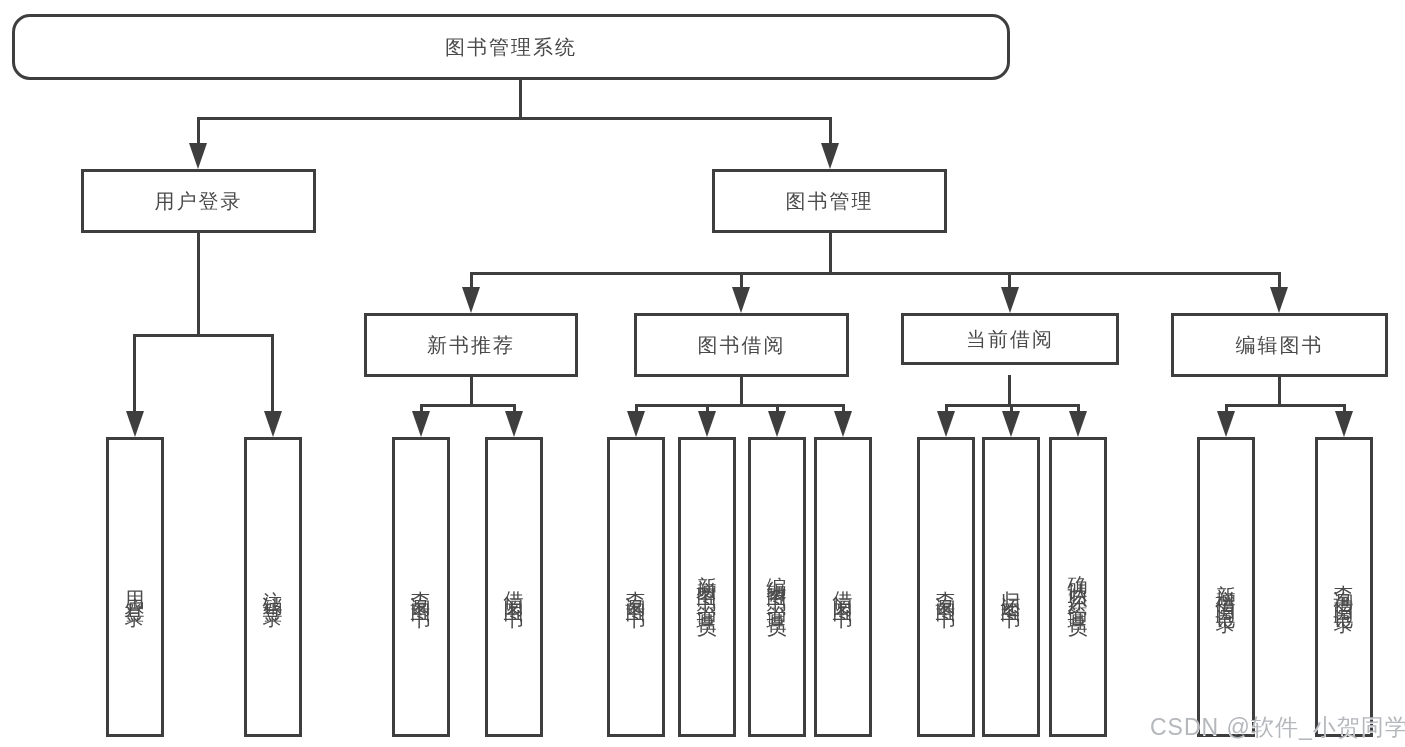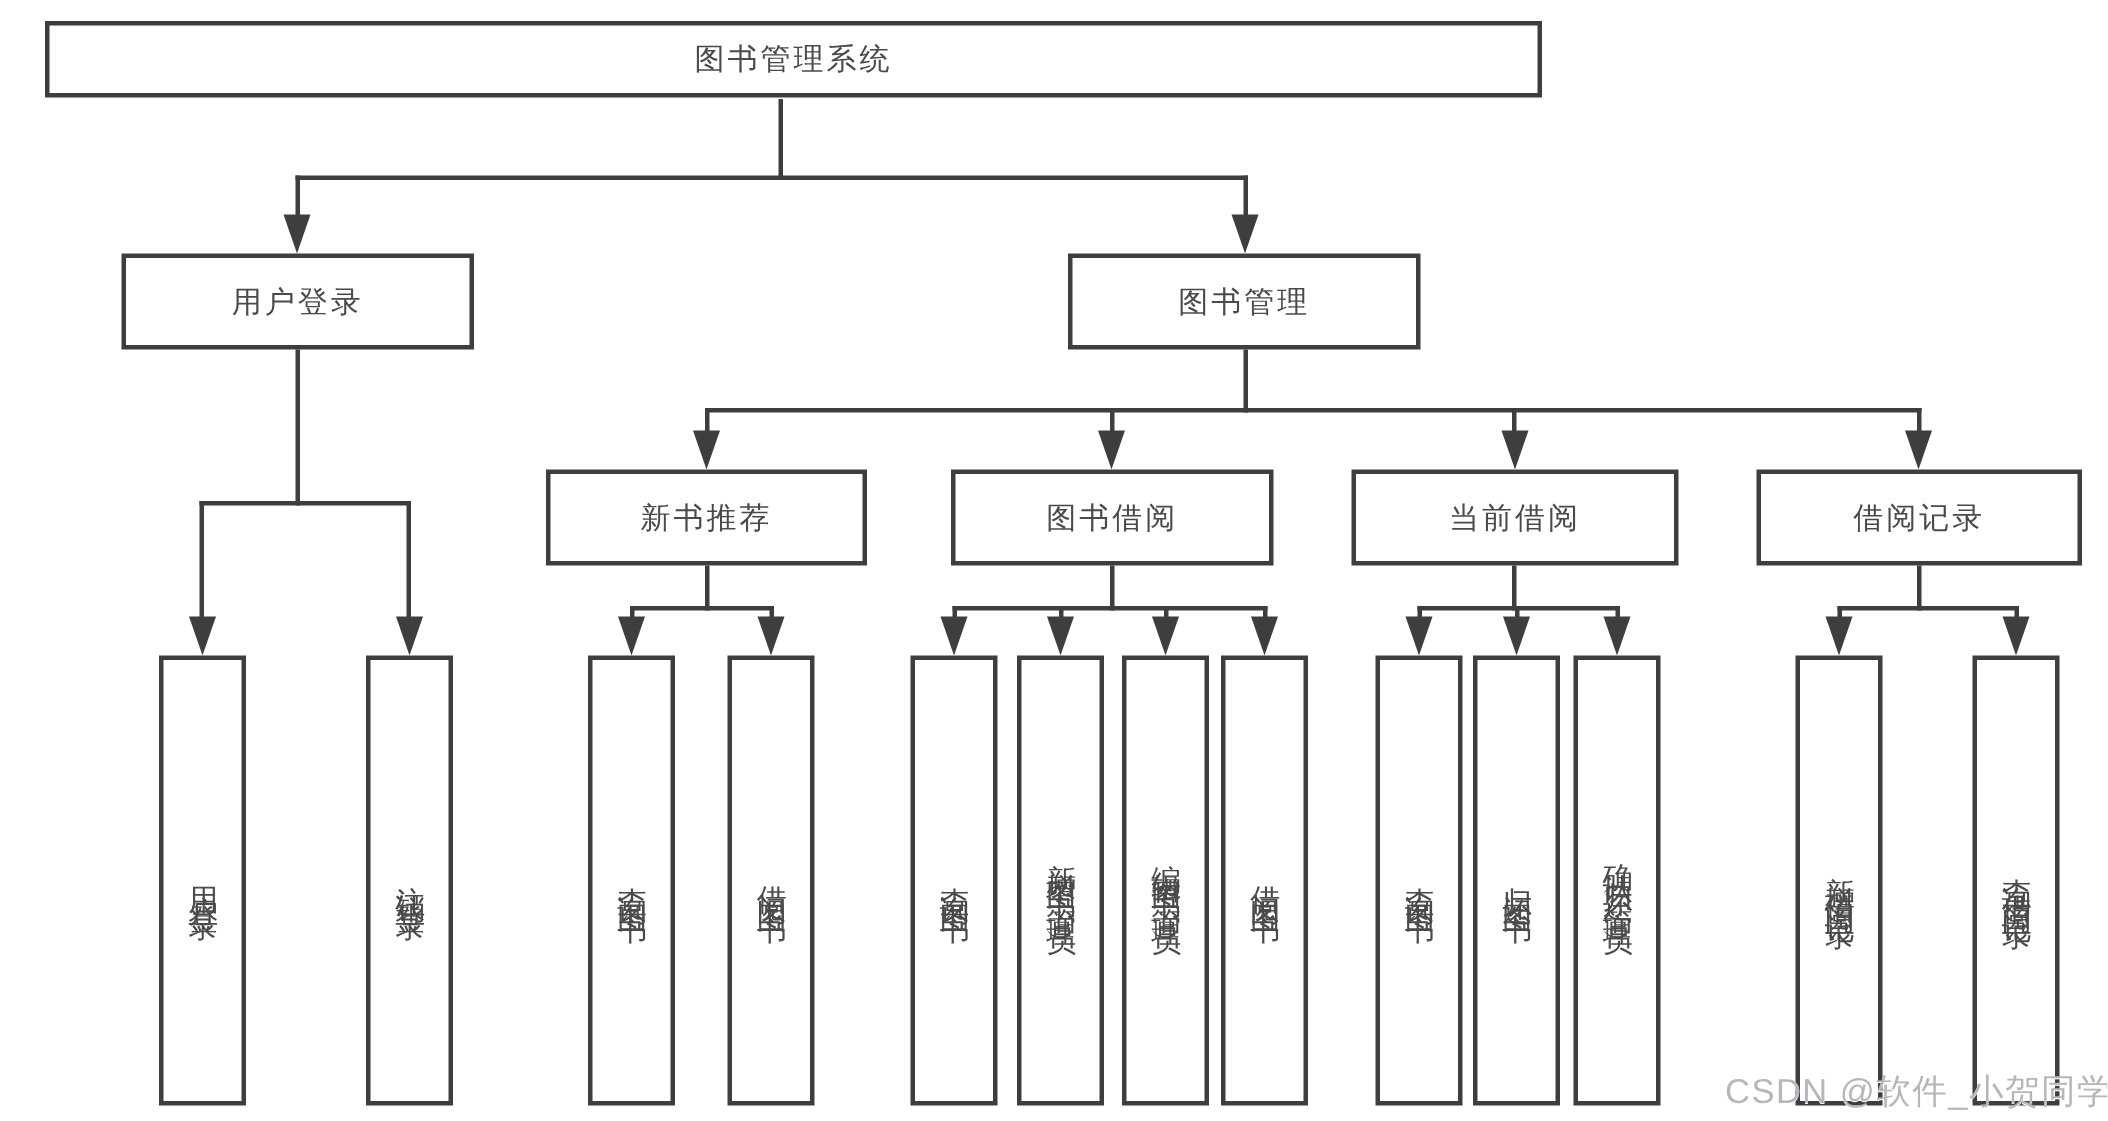--- a/index.html
+++ b/index.html
@@ -110,42 +110,42 @@
   <div class="vline" style="left:1077px;top:404px;height:26px;"></div>
   <div class="arrow" style="left:1069px;top:411px;"></div>
 
   <div class="vline" style="left:1278px;top:375px;height:32px;"></div>
   <div class="hline" style="left:1225px;top:404px;width:121px;"></div>
   <div class="vline" style="left:1225px;top:404px;height:26px;"></div>
   <div class="arrow" style="left:1217px;top:411px;"></div>
   <div class="vline" style="left:1343px;top:404px;height:26px;"></div>
   <div class="arrow" style="left:1335px;top:411px;"></div>
 
-  <div class="box h-node" style="left:30px;top:14px;width:998px;height:51px;">
+  <div class="box h-node" style="left:12px;top:14px;width:998px;height:66px;border-radius:18px;">
     <span>图书管理系统</span>
   </div>
 
   <div class="box h-node" style="left:81px;top:169px;width:235px;height:64px;">
     <span>用户登录</span>
   </div>
   <div class="box h-node" style="left:712px;top:169px;width:235px;height:64px;justify-content:center;">
     <span>图书管理</span>
   </div>
 
   <div class="box h-node" style="left:364px;top:313px;width:214px;height:64px;">
     <span>新书推荐</span>
   </div>
   <div class="box h-node" style="left:634px;top:313px;width:215px;height:64px;">
     <span>图书借阅</span>
   </div>
-  <div class="box h-node" style="left:901px;top:313px;width:218px;height:64px;">
+  <div class="box h-node" style="left:901px;top:313px;width:218px;height:52px;">
     <span>当前借阅</span>
   </div>
   <div class="box h-node" style="left:1171px;top:313px;width:217px;height:64px;">
-    <span>借阅记录</span>
+    <span>编辑图书</span>
   </div>
 
   <div class="box leaf" style="left:106px;top:437px;width:58px;height:300px;">
     <span>用户登录</span>
   </div>
   <div class="box leaf" style="left:244px;top:437px;width:58px;height:300px;">
     <span>注销登录</span>
   </div>
 
   <div class="box leaf" style="left:392px;top:437px;width:58px;height:300px;">

